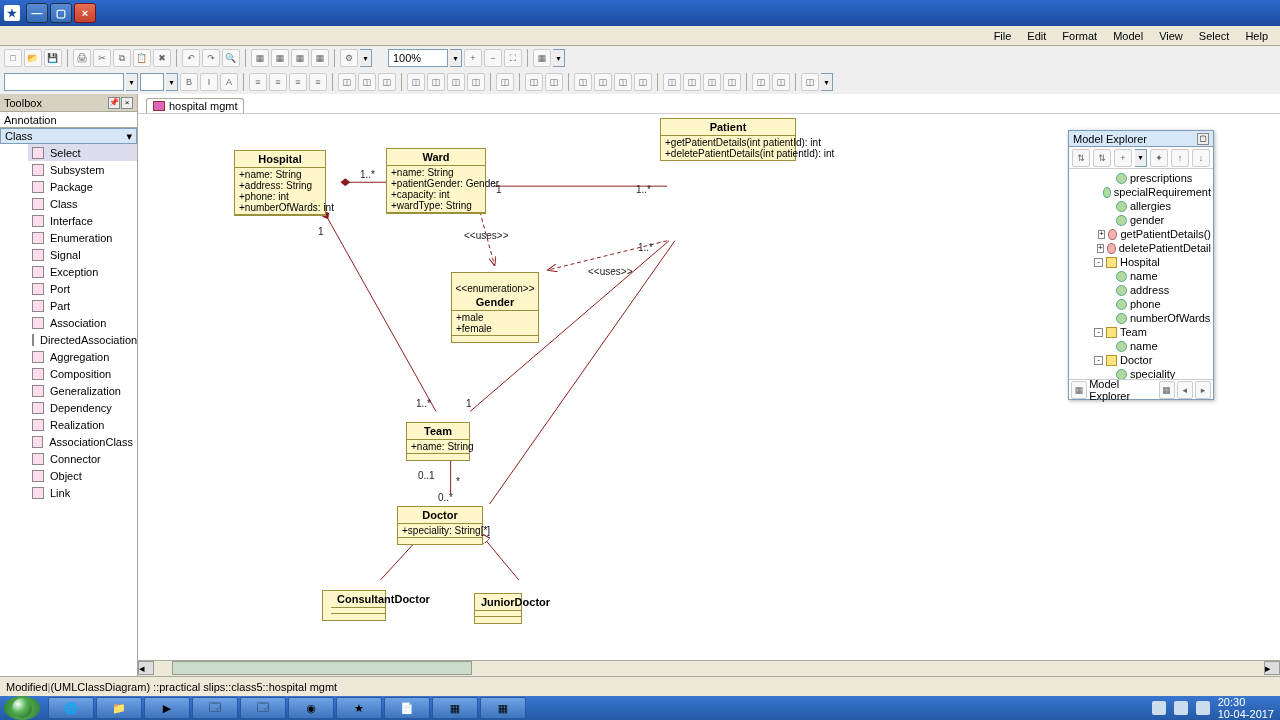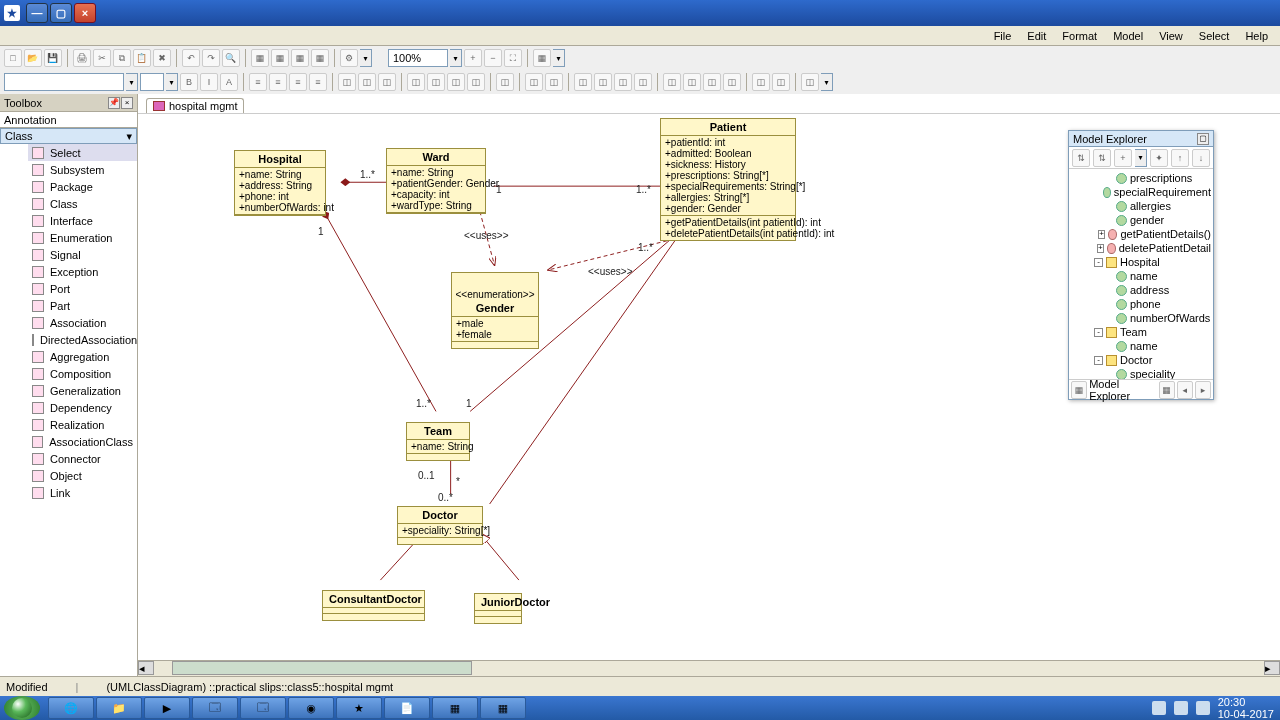--- a/index.html
+++ b/index.html
@@ -48,21 +48,21 @@
 .subtab { background:#fff; border:1px solid #aca899; border-bottom:none; padding:1px 6px; display:flex; align-items:center; gap:4px; border-radius:3px 3px 0 0; font-size:11px;}
 .subtab .ic { width:12px; height:10px; background:#d6b; border:1px solid #933; }
 .canvas { flex:1; position:relative; background:#fff; overflow:hidden; }
 .hscroll { height:16px; background:#ECE9D8; border-top:1px solid #aca899; display:flex; }
 .hscroll .thumb { width:300px; height:14px; background:#cdc; border:1px solid #999; margin-left:18px; }
 .hscroll .arr { width:16px; height:14px; background:#ddd; border:1px solid #999; }
 
 
 .uml { position:absolute; background:#FFF7C9; border:1px solid #9B8F3E; }
 .uml .head { text-align:center; font-weight:bold; padding:2px 6px; border-bottom:1px solid #9B8F3E; }
-.uml .stereo { text-align:center; font-size:10px; padding-top:16px; }
+.uml .stereo { text-align:center; font-size:10px; padding-top:10px; }
 .uml .attrs { padding:1px 4px; border-bottom:1px solid #9B8F3E; }
 .uml .ops { padding:1px 4px; }
 .uml .row { font-size:10px; line-height:11px; white-space:nowrap; }
 .uml .empty { height:6px; }
 .label { position:absolute; font-size:10px; color:#222; }
 
 
 svg.connectors { position:absolute; top:0; left:0; width:100%; height:100%; pointer-events:none; }
 
 
@@ -74,21 +74,21 @@
 .tree-row { display:flex; align-items:center; gap:3px; height:14px; }
 .tree-ind { display:inline-block; }
 .exp { width:9px; height:9px; border:1px solid #888; display:flex; align-items:center; justify-content:center; font-size:8px; line-height:8px; background:#fff; }
 .noexp { width:9px; }
 .tic { width:11px; height:11px; background:#d9e; border:1px solid #669; }
 .tic.fold { background:#FDE47F; border:1px solid #b89030;}
 .tic.attr { background:#b3d9a0; border:1px solid #5a8; border-radius:50%;}
 .tic.op { background:#f5b0b0; border:1px solid #a66; border-radius:50%;}
 
 
-.statusbar { position:absolute; bottom:24px; left:0; right:0; height:20px; background:#ECE9D8; border-top:1px solid #aca899; display:flex; align-items:center; padding:0 6px; gap:28px; font-size:11px; }
+.statusbar { position:absolute; bottom:24px; left:0; right:0; height:20px; background:#ECE9D8; border-top:1px solid #aca899; display:flex; align-items:center; padding:0 6px; gap:0; font-size:11px; }
 
 
 .taskbar { position:absolute; bottom:0; left:0; right:0; height:24px; background:linear-gradient(#3a76d0,#235aa6); display:flex; align-items:center; }
 .startbtn { width:36px; height:24px; background:radial-gradient(circle,#69c369,#2a7a2a); border-radius:50%; margin:0 4px; display:flex; align-items:center; justify-content:center; }
 .startbtn .orb { width:20px; height:20px; background:radial-gradient(circle at 30% 30%,#fff,#5ab85a 40%,#1a5a1a); border-radius:50%; }
 .tasks { display:flex; gap:2px; margin-left:4px; }
 .taskbtn { width:46px; height:22px; background:linear-gradient(#6fa3e5,#3e74bd); border:1px solid #2a5a9a; border-radius:2px; display:flex; align-items:center; justify-content:center; }
 .tray { margin-left:auto; display:flex; align-items:center; gap:8px; padding:0 6px; color:#fff; font-size:10px; }
 .tray .ic { width:14px; height:14px; background:#cde; border-radius:2px; }
 </style>
@@ -352,29 +352,20 @@
         <div class="attrs">
           <div class="row">+name: String</div>
           <div class="row">+patientGender: Gender</div>
           <div class="row">+capacity: int</div>
           <div class="row">+wardType: String</div>
         </div>
       </div>
 
       <div class="uml" style="left:522px; top:4px; width:136px;">
         <div class="head">Patient</div>
-        <div class="attrs">
-          <div class="row">+patientId: int</div>
-          <div class="row">+admitted: Boolean</div>
-          <div class="row">+sickness: History</div>
-          <div class="row">+prescriptions: String[*]</div>
-          <div class="row">+specialRequirements: String[*]</div>
-          <div class="row">+allergies: String[*]</div>
-          <div class="row">+gender: Gender</div>
-        </div>
         <div class="ops">
           <div class="row">+getPatientDetails(int patientId): int</div>
           <div class="row">+deletePatientDetails(int patientId): int</div>
         </div>
       </div>
 
       <div class="uml" style="left:313px; top:158px; width:88px;">
         <div class="stereo">&lt;&lt;enumeration&gt;&gt;</div>
         <div class="head" style="border-top:none">Gender</div>
         <div class="attrs">
@@ -393,21 +384,21 @@
       </div>
 
       <div class="uml" style="left:259px; top:392px; width:86px;">
         <div class="head">Doctor</div>
         <div class="attrs">
             <div class="row">+speciality: String[*]</div>
           </div>
         <div class="ops empty"></div>
       </div>
 
-      <div class="uml" style="left:184px; top:476px; width:103px;">
+      <div class="uml" style="left:184px; top:476px; width:64px;padding-left:8px;">
         <div class="head">ConsultantDoctor</div>
         <div class="attrs empty"></div>
           <div class="ops empty"></div>
       </div>
 
       <div class="uml" style="left:336px; top:479px; width:48px;">
         <div class="head">JuniorDoctor</div>
         <div class="attrs empty"></div>
           <div class="ops empty"></div>
       </div>

